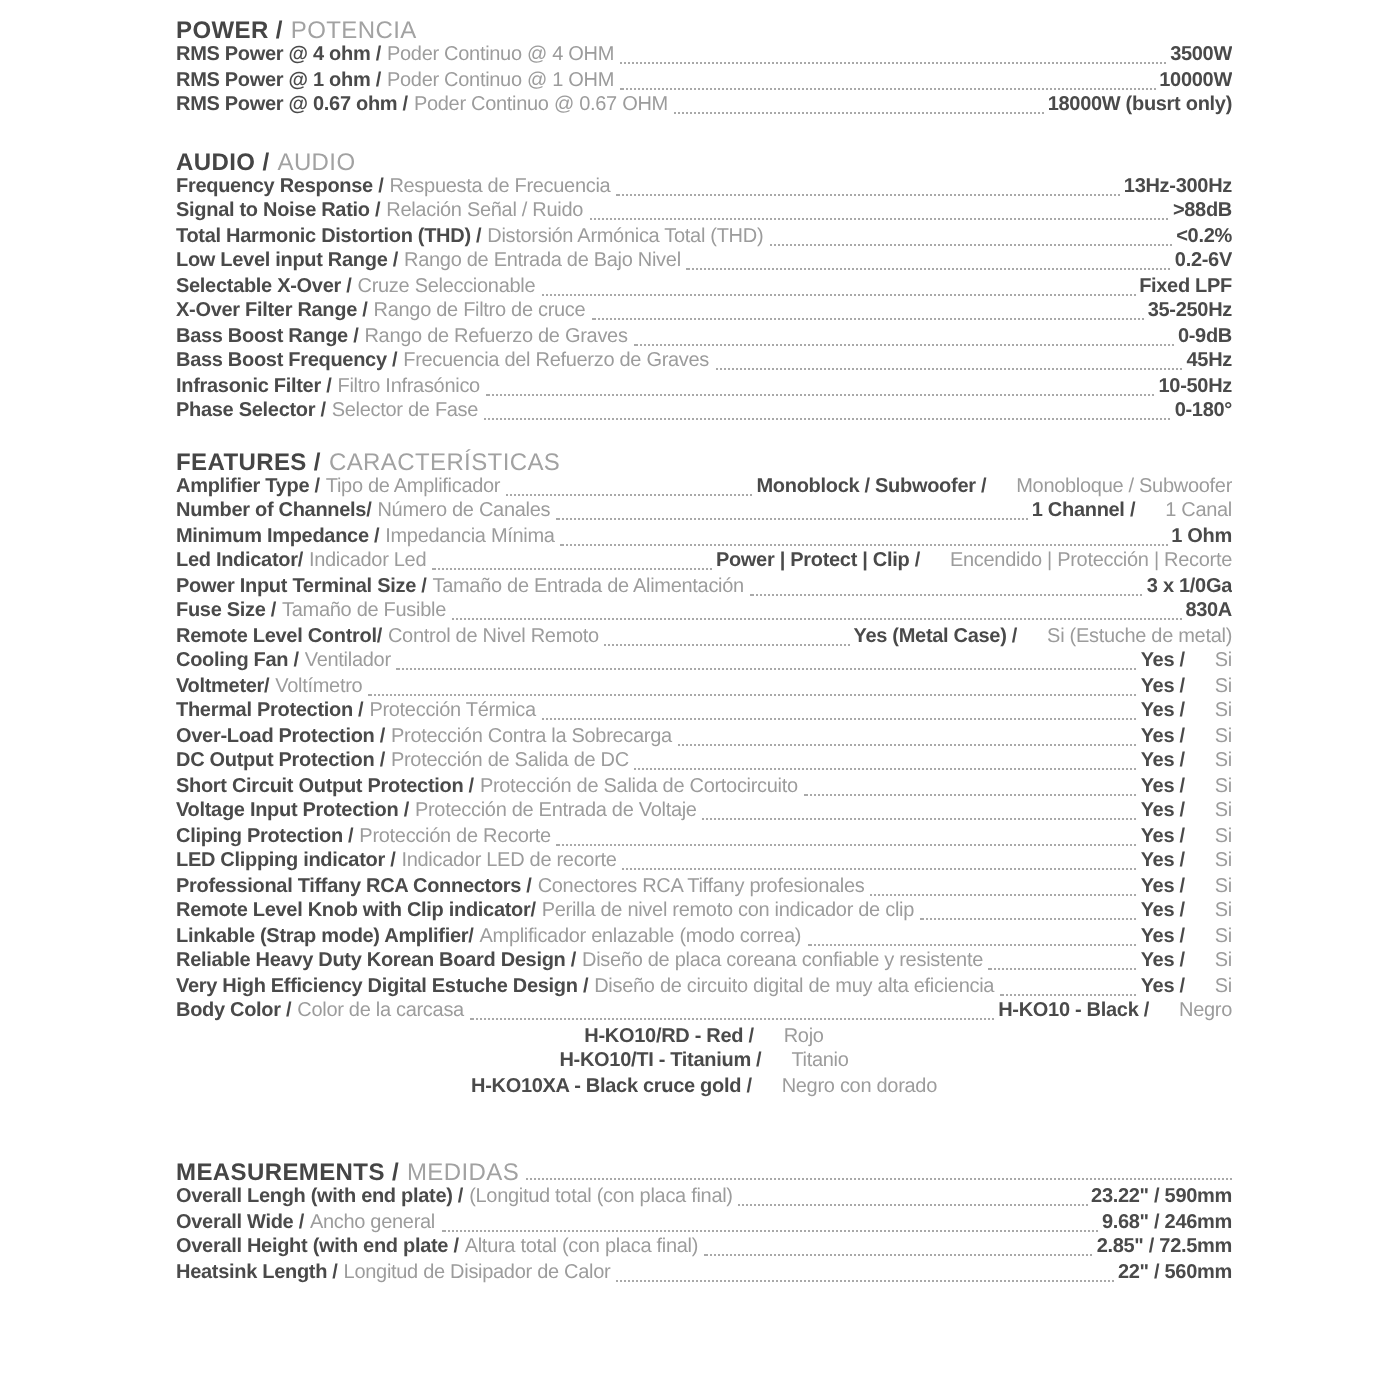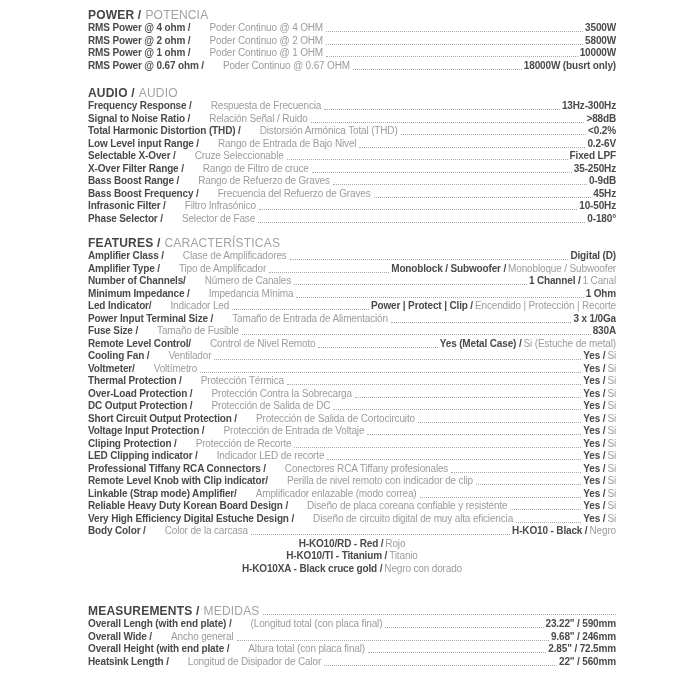--- a/index.html
+++ b/index.html
@@ -26,62 +26,56 @@
 
   .row {
     display: flex; align-items: baseline;
     height: 12.5px; line-height: 12.5px;
     font-size: 10px; letter-spacing: -0.15px;
     white-space: nowrap; overflow: hidden;
   }
   .row.right { justify-content: center; }
 
   .label-en { font-weight: bold; color: #4a4a4a; }
-  .label-es { color: #9c9c9c; margin-left: 19px; }
+  .label-es { color: #9c9c9c; margin-left: 3px; }
 
   .leader {
     flex: 1 1 auto; min-width: 8px;
     border-bottom: 1px dotted #a9a9a9;
     align-self: flex-end;
     margin: 0 2px 2.5px 3px;
   }
   .header-leader {
     flex: 1 1 auto; min-width: 8px;
     border-bottom: 1px dotted #a9a9a9;
     align-self: flex-end;
     margin: 0 0 3px 3px;
   }
 
   .value { font-weight: bold; color: #4a4a4a; }
-  .value-gray { color: #9c9c9c; font-weight: normal; margin-left: 2px; }
+  .value-gray { color: #9c9c9c; font-weight: normal; margin-left: 15px; }
 </style>
 </head>
 <body>
 
 <div class="page">
 
   <div class="section">
     <div class="sec-header">
       <span class="h-en">POWER /</span>
       <span class="h-es">POTENCIA</span>
     </div>
     <div class="rows">
         <div class="row">
           <span class="label-en">RMS Power @ 4 ohm /</span>
           <span class="label-es">Poder Continuo @ 4 OHM</span>
           <span class="leader"></span>
           <span class="value">3500W</span>
         </div>
         <div class="row">
-          <span class="label-en">RMS Power @ 2 ohm /</span>
-          <span class="label-es">Poder Continuo @ 2 OHM</span>
-          <span class="leader"></span>
-          <span class="value">5800W</span>
-        </div>
-        <div class="row">
           <span class="label-en">RMS Power @ 1 ohm /</span>
           <span class="label-es">Poder Continuo @ 1 OHM</span>
           <span class="leader"></span>
           <span class="value">10000W</span>
         </div>
         <div class="row">
           <span class="label-en">RMS Power @ 0.67 ohm /</span>
           <span class="label-es">Poder Continuo @ 0.67 OHM</span>
           <span class="leader"></span>
           <span class="value">18000W (busrt only)</span>
@@ -157,26 +151,20 @@
         </div>
       </div>
   </div>
 
   <div class="section s-features">
     <div class="sec-header">
       <span class="h-en">FEATURES /</span>
       <span class="h-es">CARACTERÍSTICAS</span>
     </div>
     <div class="rows">
-        <div class="row">
-          <span class="label-en">Amplifier Class /</span>
-          <span class="label-es">Clase de Amplificadores</span>
-          <span class="leader"></span>
-          <span class="value">Digital (D)</span>
-        </div>
         <div class="row">
           <span class="label-en">Amplifier Type /</span>
           <span class="label-es">Tipo de Amplificador</span>
           <span class="leader"></span>
           <span class="value">Monoblock / Subwoofer /</span>
           <span class="value-gray">Monobloque / Subwoofer</span>
         </div>
         <div class="row">
           <span class="label-en">Number of Channels/</span>
           <span class="label-es">Número de Canales</span>

